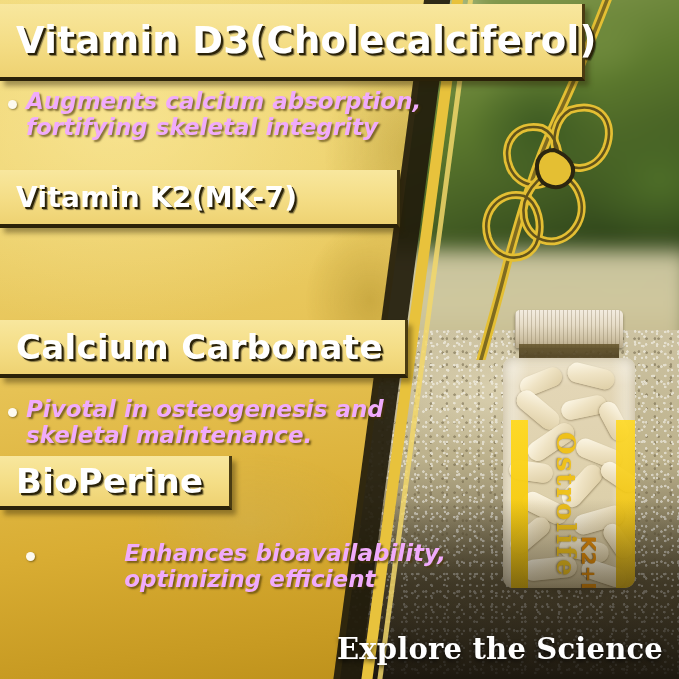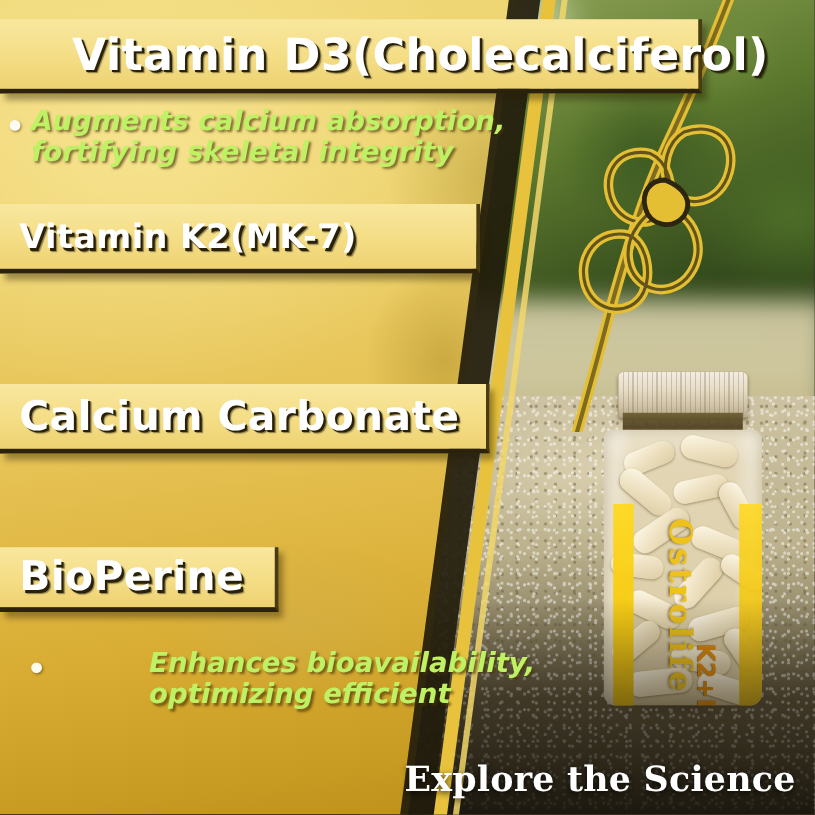--- a/index.html
+++ b/index.html
@@ -113,21 +113,21 @@
   .dot{
     width:9px;height:9px;border-radius:50%;
     background:#fdfaf0;flex:0 0 auto;margin:12px 9px 0 0;
     box-shadow:1px 1px 2px rgba(60,45,5,.5);
   }
   .bullet p{
     margin:0;
     font-family:"DejaVu Sans", sans-serif;
     font-weight:700;font-style:italic;
     font-size:23px;line-height:1.13;
-    color:#bef264;
+    color:#f0abfc;
     text-shadow:2px 2px 2px rgba(70,52,6,.65);
   }
 
   
   .bottle{position:absolute;left:495px;top:310px;width:148px;height:285px;}
   .bottle-shadow{
     position:absolute;left:470px;top:560px;width:200px;height:42px;
     background:radial-gradient(ellipse 100px 21px at 100px 21px, rgba(40,32,12,.62) 0%, rgba(40,32,12,0) 72%);
     filter:blur(4px);
   }
@@ -271,38 +271,45 @@
   </div>
 
   <div class="vig-bottom"></div>
 
   <div class="panel"></div>
   <div class="panel-blob"></div>
   <div class="stripe stripe-dark"></div>
   <div class="stripe stripe-gold"></div>
   <div class="stripe stripe-thin"></div>
 
-  <div class="band" style="left:0;top:16px;width:585px;height:62px;padding-left:44px;">
+  <div class="band" style="left:0;top:4px;width:585px;height:77px;">
     <h2 style="font-size:37px;">Vitamin D3(Cholecalciferol)</h2>
   </div>
   <div class="bullet" style="left:8px;top:88px;width:470px;">
     <span class="dot"></span>
     <p>
       <span>Augments calcium absorption,</span><br>
       <span>fortifying skeletal integrity</span>
     </p>
   </div>
 
   <div class="band" style="left:0;top:170px;width:400px;height:58px;">
     <h2 style="font-size:28px;">Vitamin K2(MK-7)</h2>
   </div>
 
   <div class="band" style="left:0;top:320px;width:408px;height:58px;">
     <h2 style="font-size:34px;">Calcium Carbonate</h2>
   </div>
+  <div class="bullet" style="left:8px;top:396px;width:430px;">
+    <span class="dot"></span>
+    <p>
+      <span>Pivotal in osteogenesis and</span><br>
+      <span>skeletal maintenance.</span>
+    </p>
+  </div>
 
   <div class="band" style="left:0;top:456px;width:232px;height:54px;">
     <h2 style="font-size:34px;">BioPerine</h2>
   </div>
   <div class="bullet" style="left:26px;top:540px;width:420px;justify-content:space-between;">
     <span class="dot"></span>
     <p>
       <span>Enhances bioavailability,</span><br>
       <span>optimizing efficient</span><br>
     </p>

